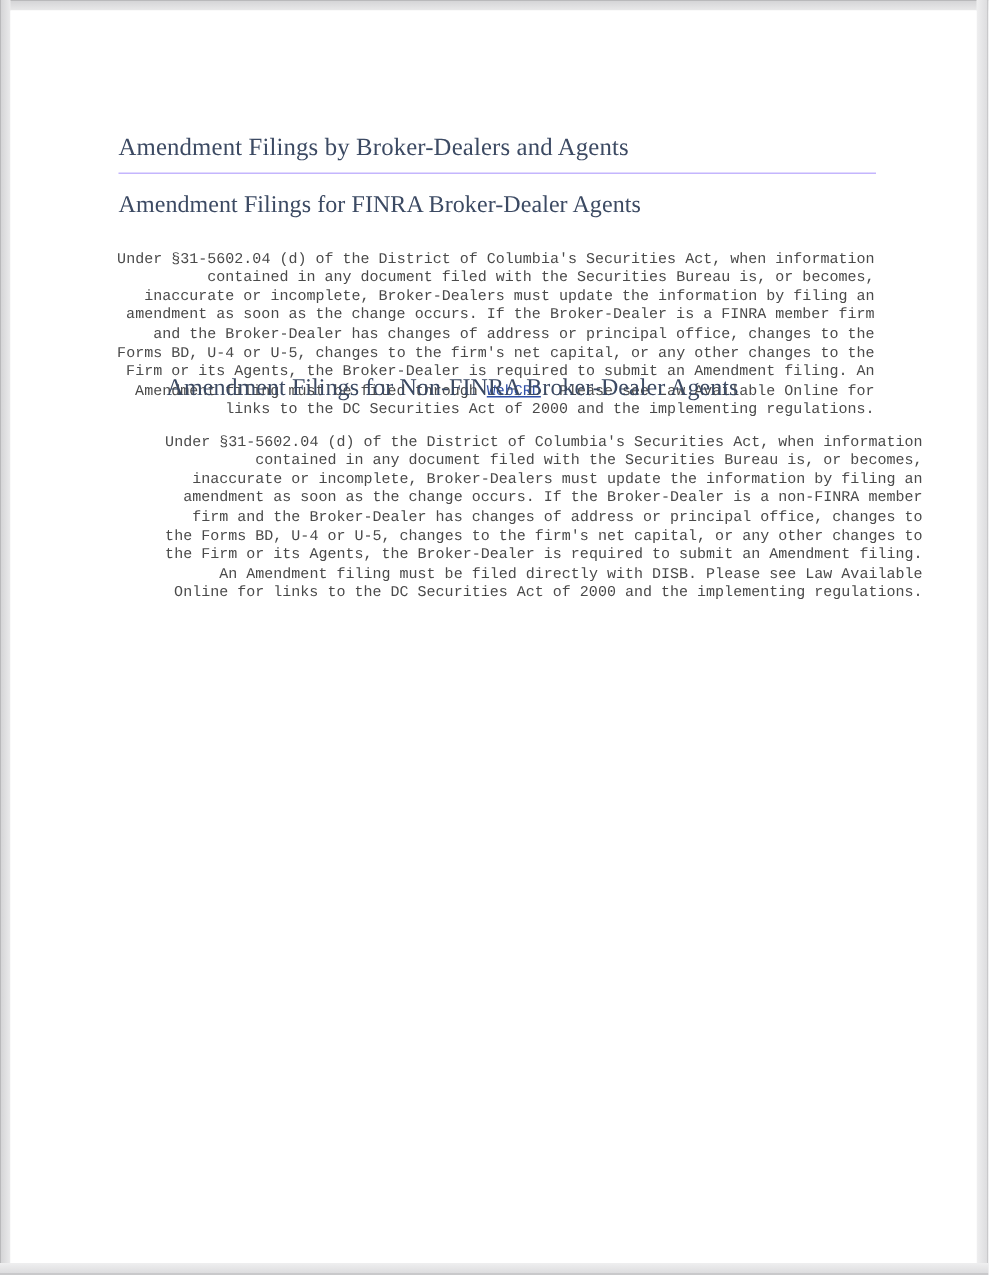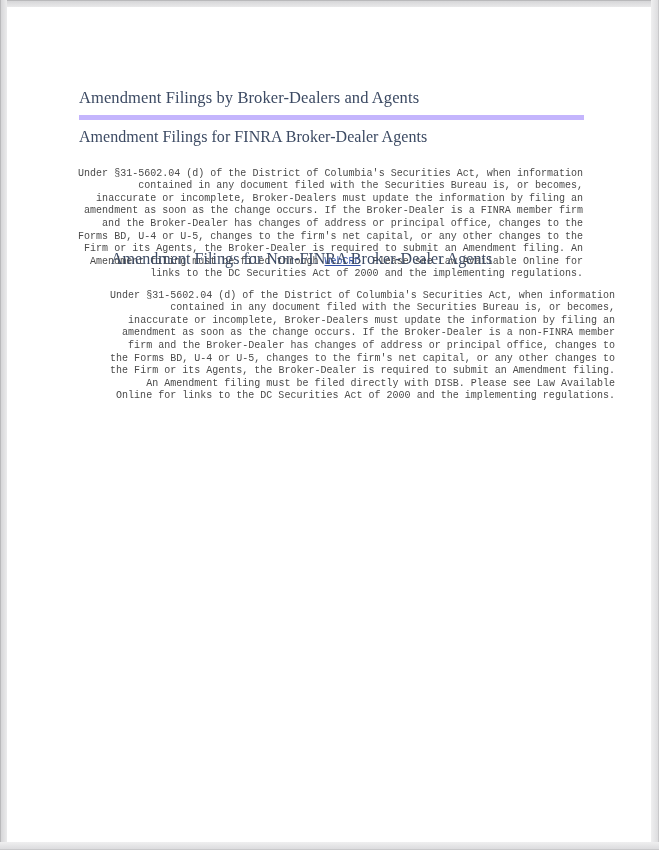--- a/index.html
+++ b/index.html
@@ -74,21 +74,21 @@
     top: 80px;
     left: 72px;
     width: 505px;
     font-size: 16.5px;
     font-weight: normal;
     color: #3c4a63;
     letter-spacing: 0.1px;
     line-height: 1.28;
     margin: 0;
     padding: 0 0 7px 0;
-    border-bottom: 5px solid #c4b5fd;
+    border-bottom: 1px solid #c4b5fd;
   }
 
   .section {
     position: absolute;
     left: 0;
     width: 644px;
   }
   .section-1 { top: 120px; }
   .section-2 { top: 242px; padding-left: 32px; }
 

